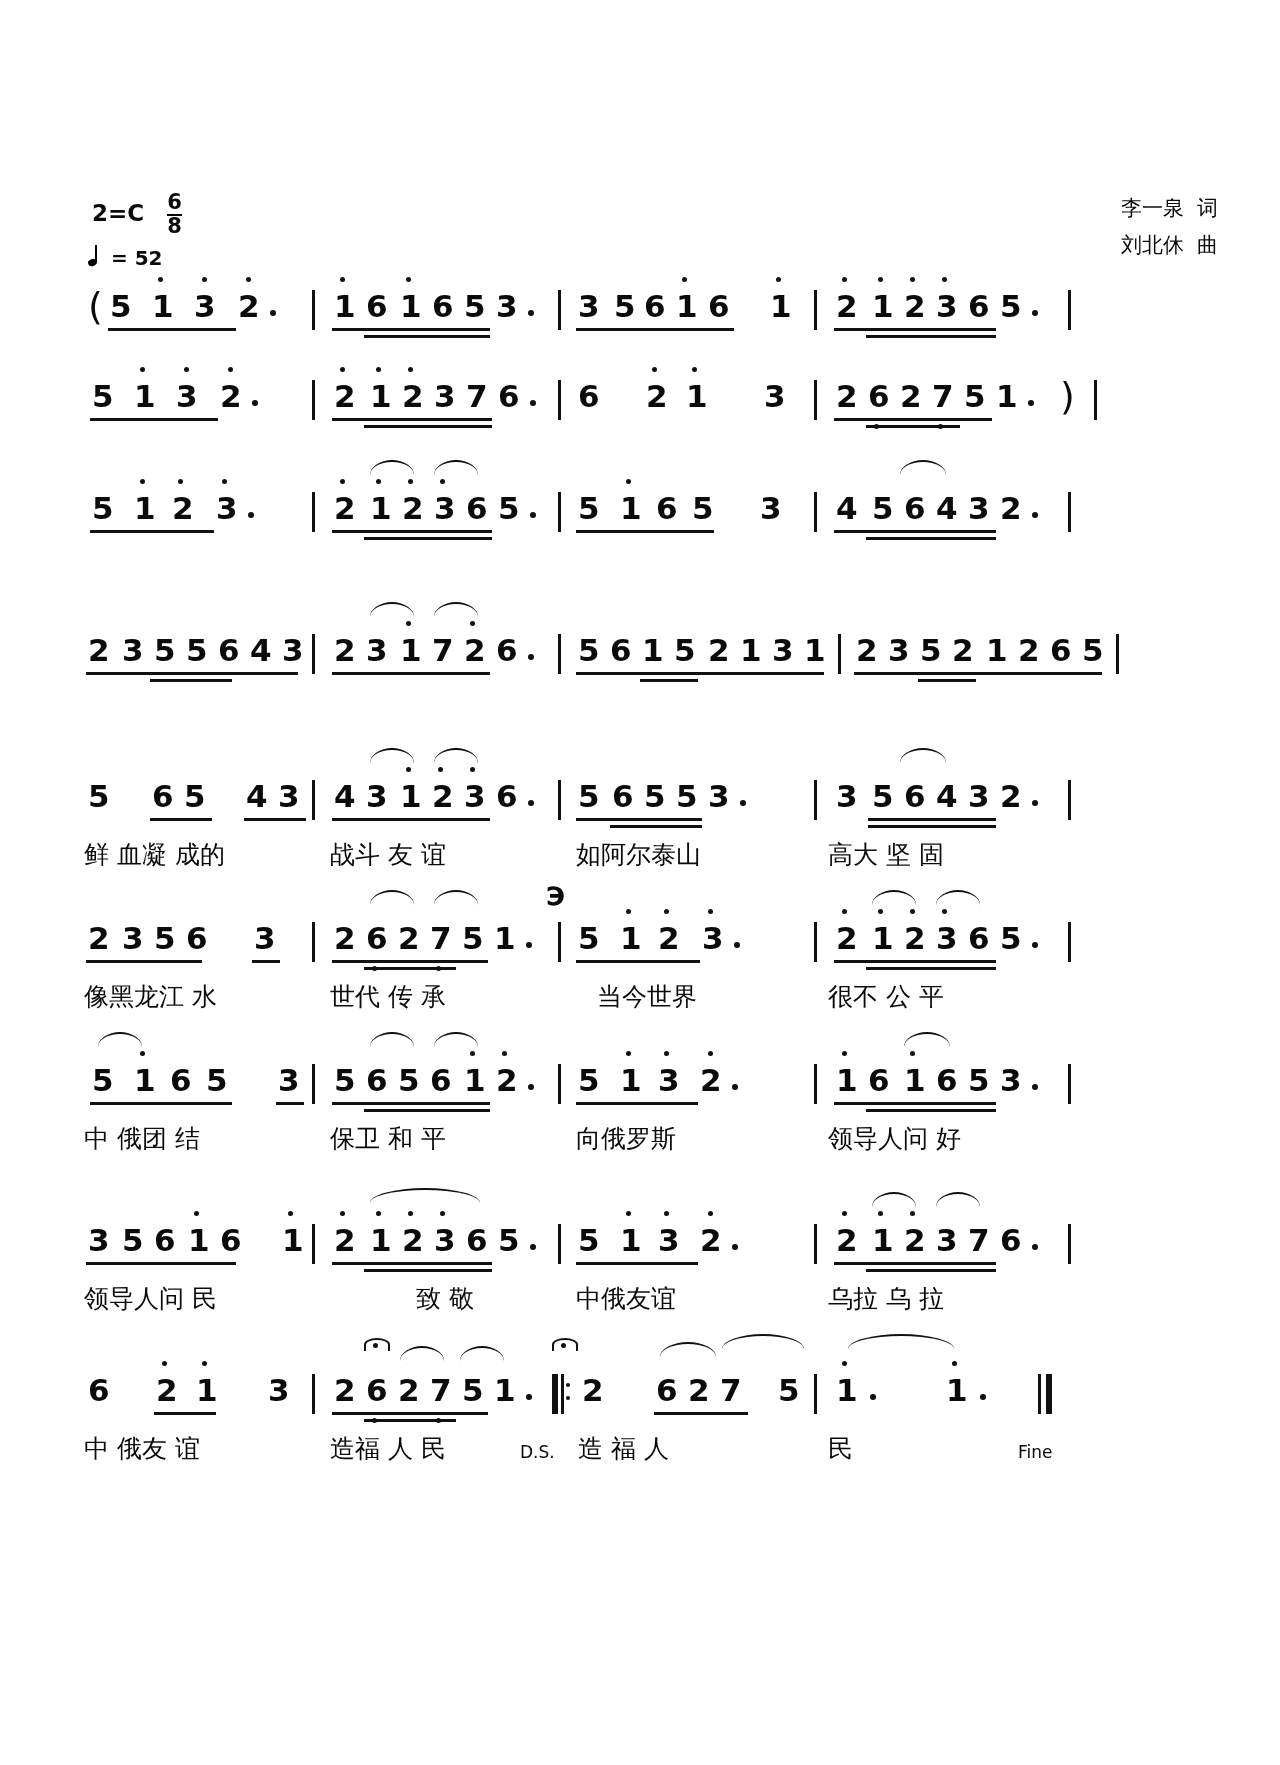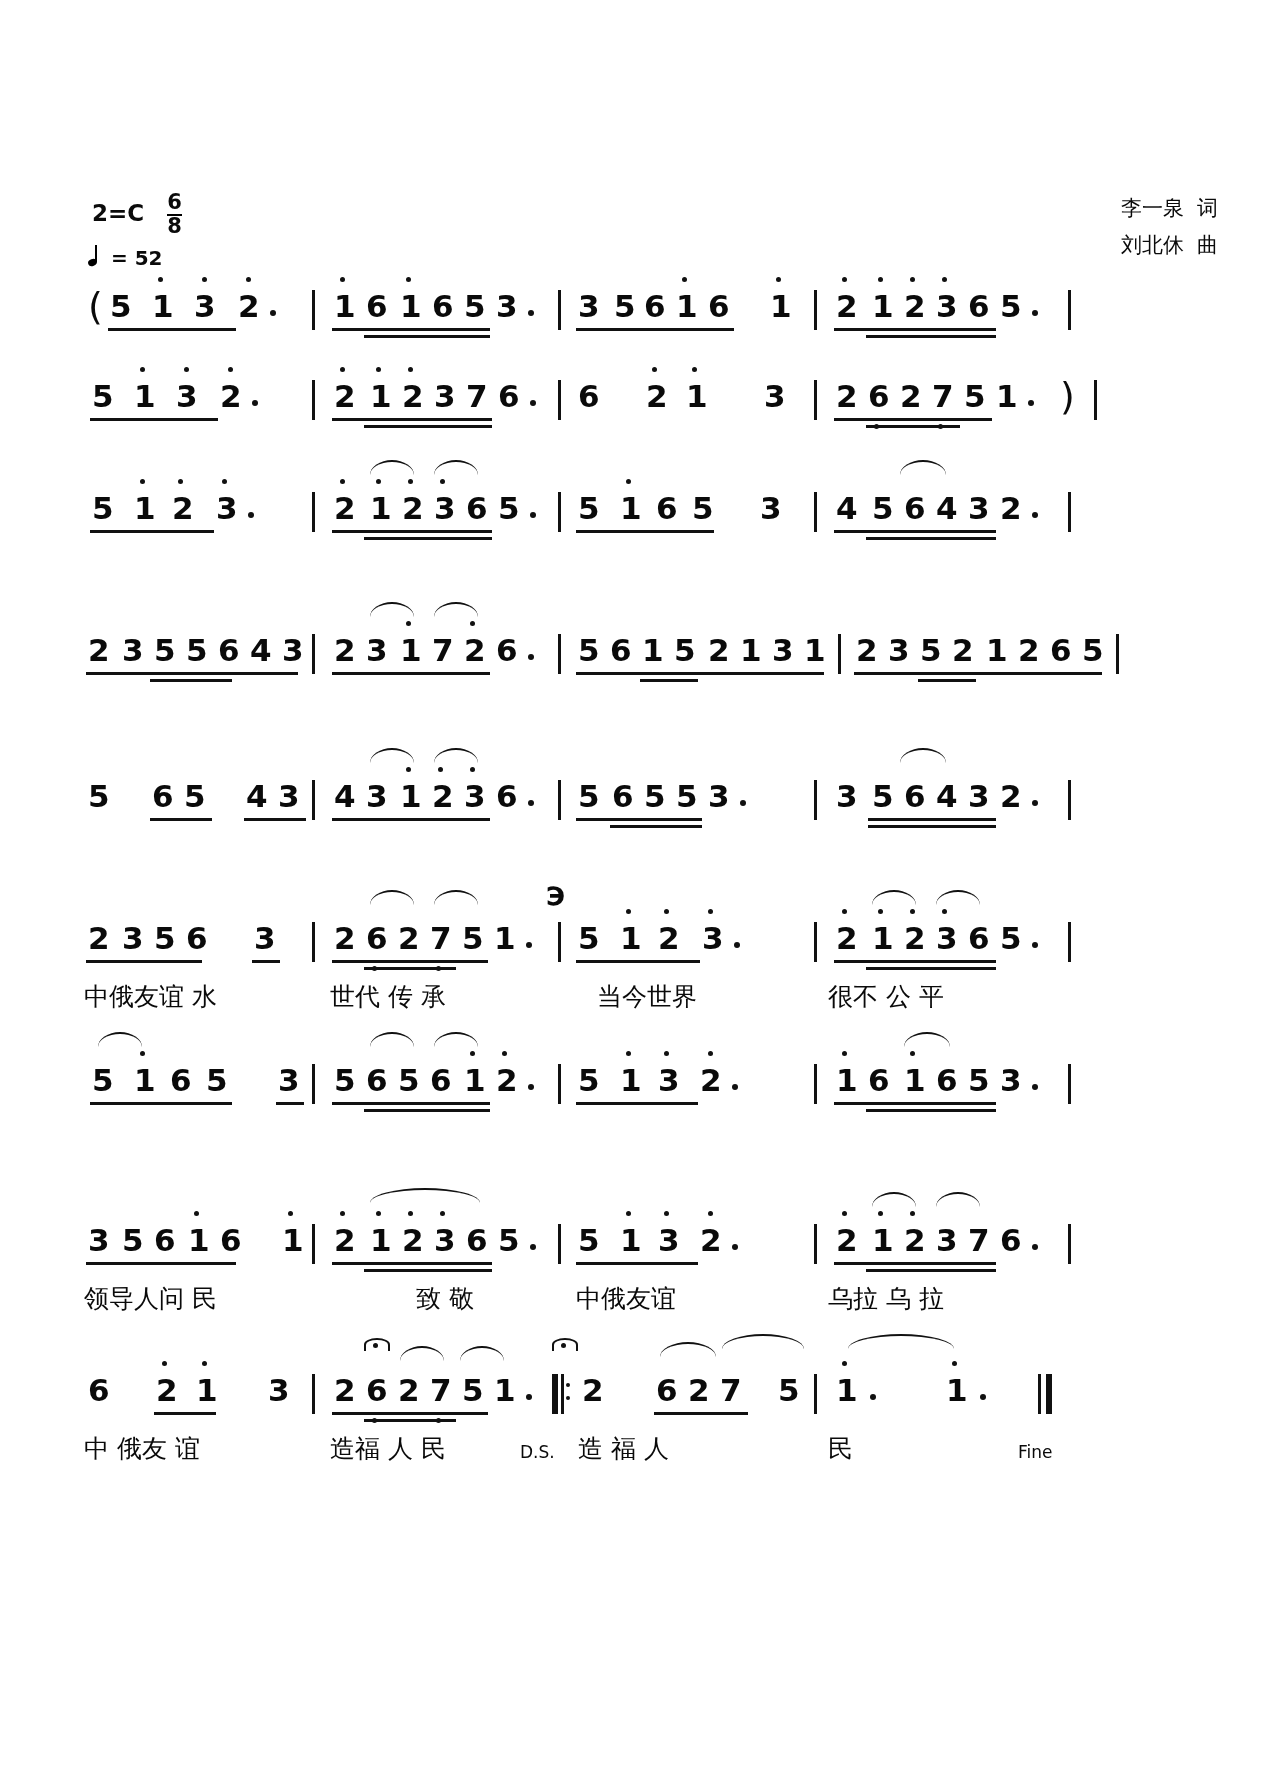--- a/index.html
+++ b/index.html
@@ -377,20 +377,26 @@
       <span class="tok" style="left:904px">6</span>
       <span class="tok" style="left:936px">4</span>
       <span class="tok" style="left:968px">3</span>
       <span class="tok" style="left:1000px">2</span>
       <span class="dotdur" style="left:1032px;top:22px"></span>
       <span class="beam" style="left:868px;top:40px;width:128px"></span>
       <span class="beam" style="left:868px;top:47px;width:128px"></span>
 
       <span class="bar" style="left:1068px"></span>
     </div>
+    <div class="lyrics">
+      <span class="lyr" style="left:84px">鲜 血凝 成的</span>
+      <span class="lyr" style="left:330px">战斗 友 谊</span>
+      <span class="lyr" style="left:576px">如阿尔泰山</span>
+      <span class="lyr" style="left:828px">高大 坚 固</span>
+    </div>
   </div>
 
   <div class="line" style="top:920px">
     <div class="notes">
       <span class="tok" style="left:88px">2</span>
       <span class="tok" style="left:122px">3</span>
       <span class="tok" style="left:154px">5</span>
       <span class="tok" style="left:186px">6</span>
       <span class="beam" style="left:86px;top:40px;width:116px"></span>
       <span class="tok" style="left:254px">3</span>
@@ -436,21 +442,21 @@
       <span class="tok" style="left:936px">3</span>
       <span class="tok" style="left:968px">6</span>
       <span class="tok" style="left:1000px">5</span>
       <span class="dotdur" style="left:1032px;top:22px"></span>
       <span class="beam" style="left:834px;top:40px;width:162px"></span>
       <span class="beam" style="left:866px;top:47px;width:130px"></span>
 
       <span class="bar" style="left:1068px"></span>
     </div>
     <div class="lyrics">
-      <span class="lyr" style="left:84px">中俄友谊 水</span>
+      <span class="lyr" style="left:84px">像黑龙江 水</span>
       <span class="lyr" style="left:330px">世代 传 承</span>
       <span class="lyr" style="left:597px">当今世界</span>
       <span class="lyr" style="left:828px">很不 公 平</span>
     </div>
   </div>
 
   <div class="line" style="top:1062px">
     <div class="notes">
       <span class="slur" style="left:98px;top:-30px;width:44px"></span>
       <span class="tok" style="left:92px">5</span>
@@ -496,20 +502,26 @@
       <span class="oct-up" style="left:910px;top:-11px"></span>
       <span class="tok" style="left:904px">1</span>
       <span class="tok" style="left:936px">6</span>
       <span class="tok" style="left:968px">5</span>
       <span class="tok" style="left:1000px">3</span>
       <span class="dotdur" style="left:1032px;top:22px"></span>
       <span class="beam" style="left:834px;top:40px;width:162px"></span>
       <span class="beam" style="left:866px;top:47px;width:130px"></span>
 
       <span class="bar" style="left:1068px"></span>
+    </div>
+    <div class="lyrics">
+      <span class="lyr" style="left:84px">中 俄团 结</span>
+      <span class="lyr" style="left:330px">保卫 和 平</span>
+      <span class="lyr" style="left:576px">向俄罗斯</span>
+      <span class="lyr" style="left:828px">领导人问 好</span>
     </div>
   </div>
 
   <div class="line" style="top:1222px">
     <div class="notes">
       <span class="tok" style="left:88px">3</span>
       <span class="tok" style="left:122px">5</span>
       <span class="tok" style="left:154px">6</span>
       <span class="oct-up" style="left:194px;top:-11px"></span>
       <span class="tok" style="left:188px">1</span>

